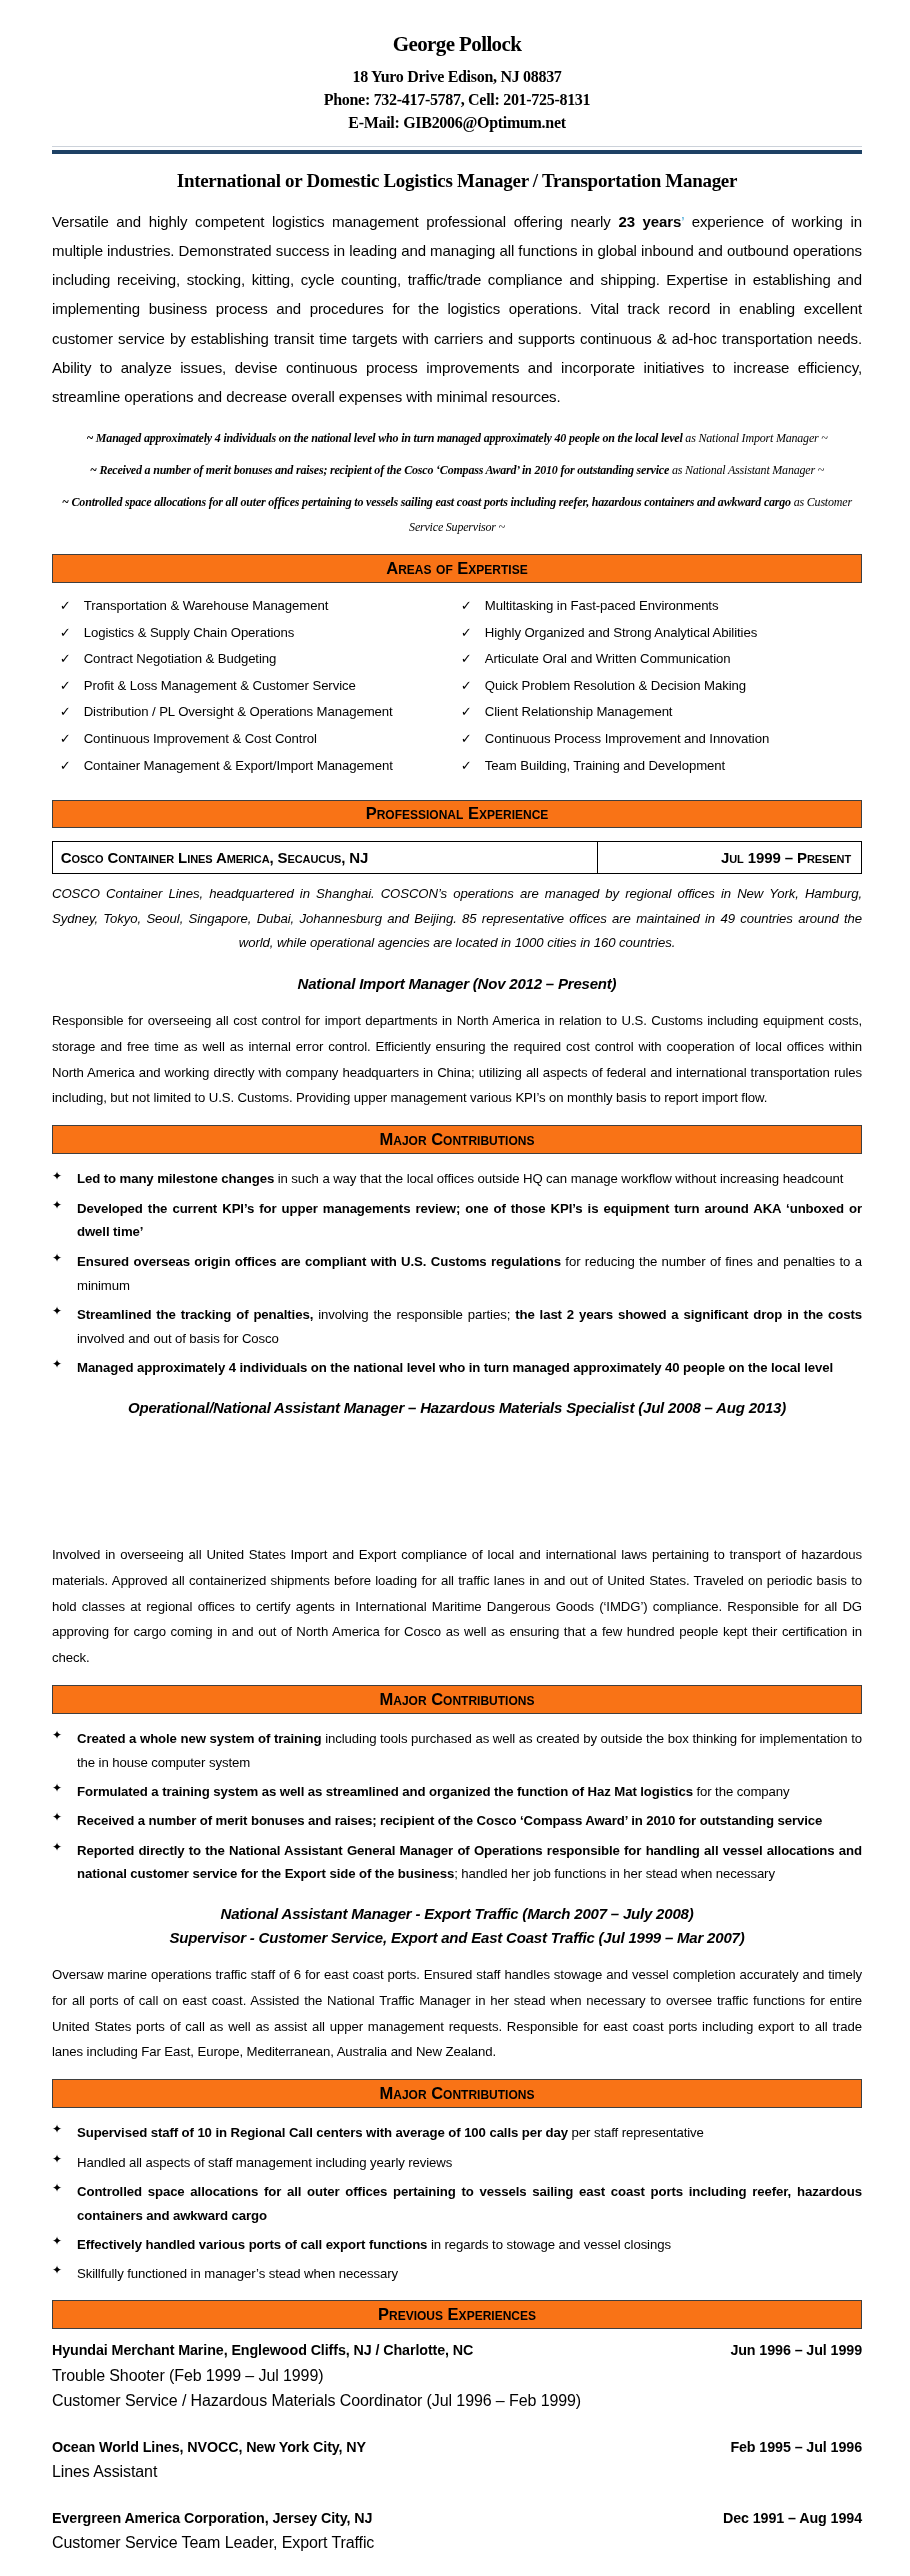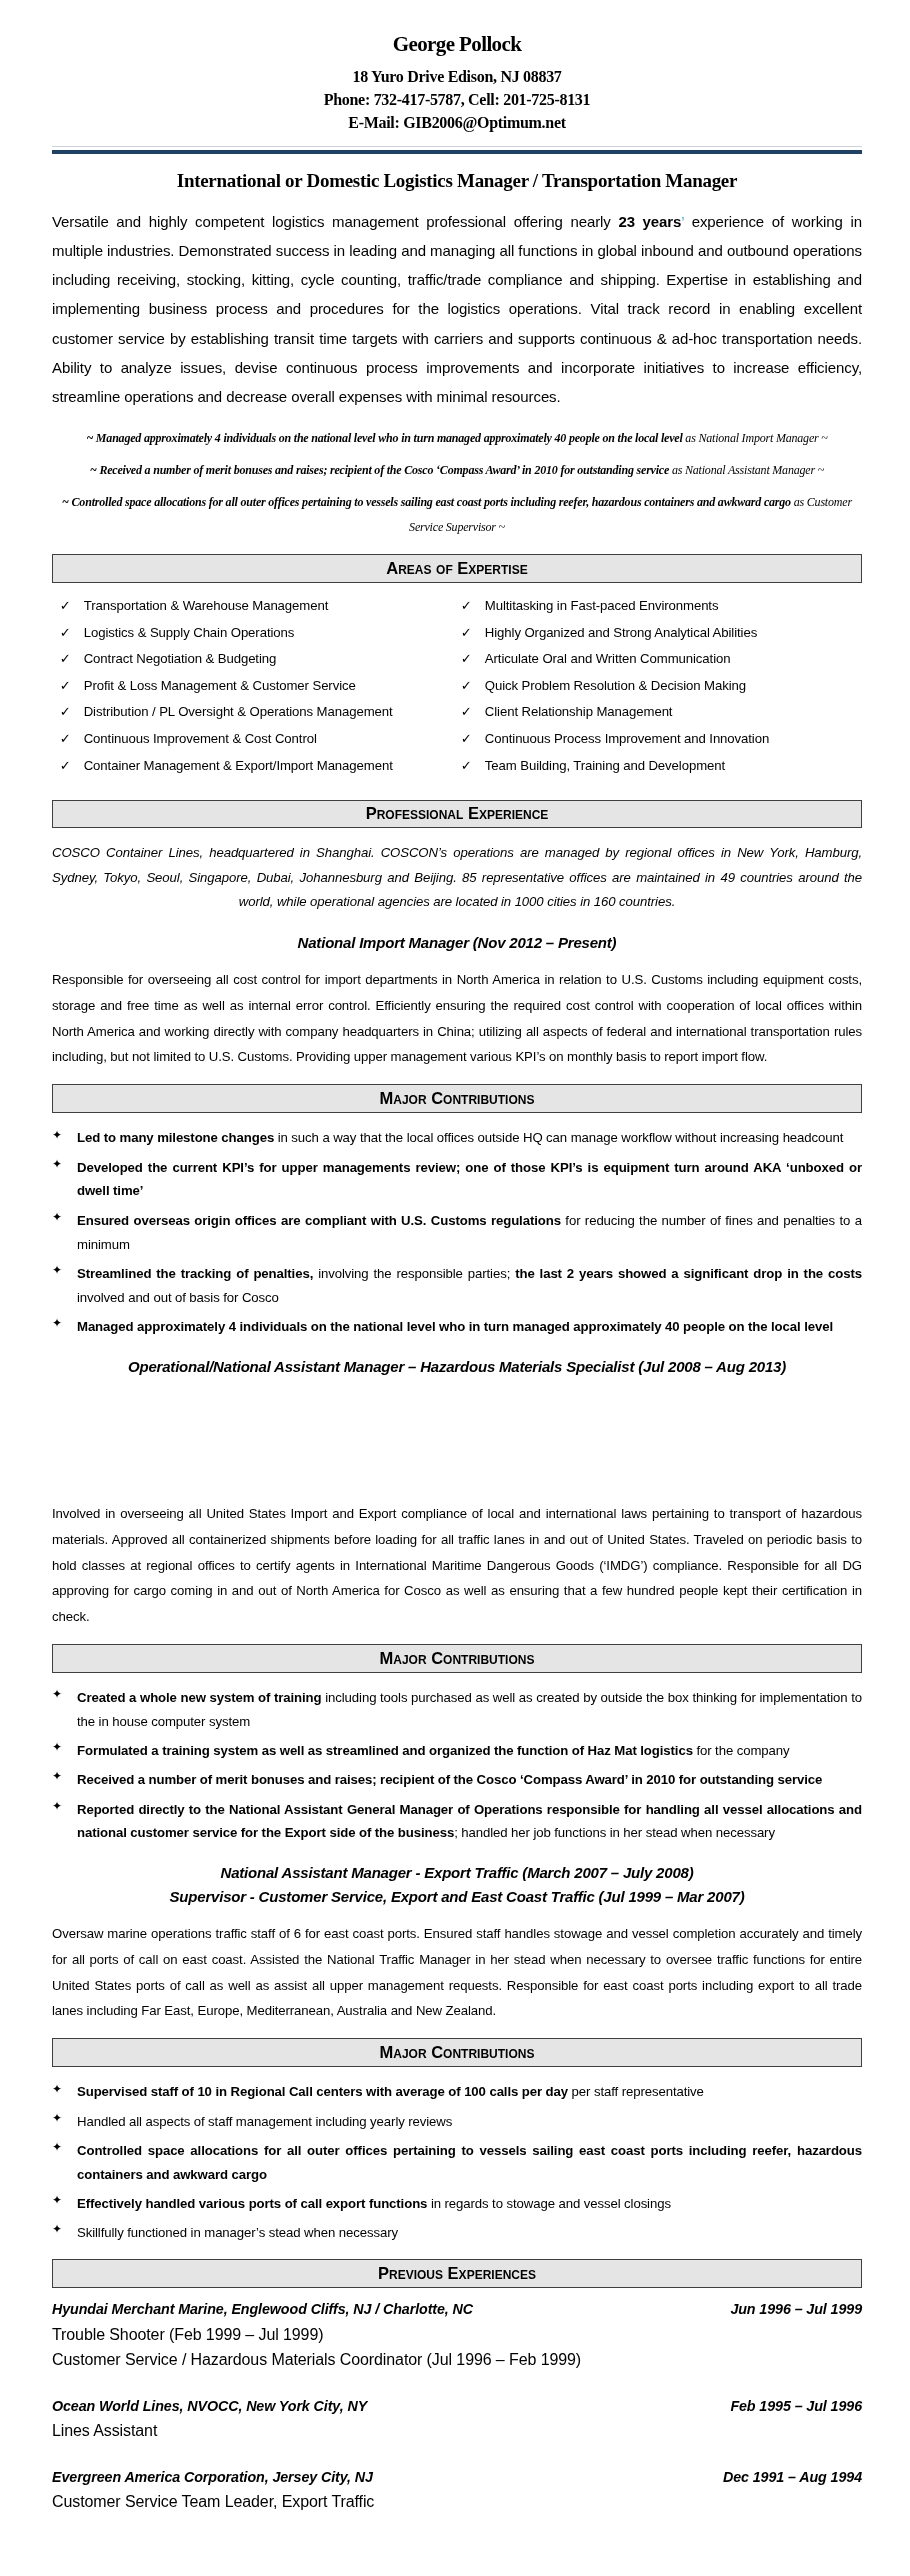--- a/index.html
+++ b/index.html
@@ -34,21 +34,21 @@
   .b{font-weight:bold;}
   .highlights{margin:3.3px 0 13.2px 0;}
   .highlight{
     font-family:"Liberation Serif", serif; font-style:italic;
     font-size:12px; line-height:2.05; text-align:center; margin-bottom:7.7px;
     letter-spacing:-0.2px;
   }
   .highlight .b{font-weight:bold;}
   
   .section-header{
-    background:#e5e5e5; border:1.1px solid #3f3f3f;
+    background:#f97316; border:1.1px solid #3f3f3f;
     text-align:center; font-weight:bold; font-variant:small-caps;
     font-size:16.5px; padding:3.9px 0; margin:14.3px 0 13.2px 0; letter-spacing:0;
   }
   
   .expertise{display:flex; padding:2.2px 0 1.1px 7.7px;}
   .expertise .col{width:50%;}
   .check-item{display:flex; font-size:13.2px; margin-bottom:11.6px; align-items:flex-start;}
   .check-item .check{width:24px; flex:0 0 24px; font-size:13.2px;}
   
   .company-table{
@@ -68,21 +68,21 @@
   .position-title.tight{margin:5.5px 0 16.5px 0;}
   .job-desc{font-size:13.2px; line-height:1.95; text-align:justify; margin:0 0 5.5px 0;}
   .pagebreak{height:110px;}
   
   ul.bullets{list-style:none; margin:4.4px 0 2.2px 0; padding:0;}
   ul.bullets li{display:flex; margin-bottom:5.5px;}
   ul.bullets .star{flex:0 0 25px; width:25px; font-size:12px; padding-top:1.1px;}
   ul.bullets .btxt{flex:1; font-size:13.2px; line-height:1.8; text-align:justify;}
   
   .prev-entry{margin-bottom:25px;}
-  .prev-head{display:flex; justify-content:space-between; font-weight:bold; font-size:14.3px; margin-bottom:4.4px;font-style:italic;}
+  .prev-head{display:flex; justify-content:space-between; font-weight:bold; font-size:14.3px; margin-bottom:4.4px;}
   .prev-role{font-size:16px; line-height:1.6;}
 </style>
 </head>
 <body>
 
 <div class="page">
 
   <header class="hdr">
     <h1>George Pollock</h1>
     <div class="contact">18 Yuro Drive Edison, NJ  08837</div>
@@ -163,20 +163,24 @@
         </li>
         <li class="check-item">
           <span class="check">✓</span>
           <span>Team Building, Training and Development</span>
         </li>
       </ul>
   </div>
 
   <div class="section-header">Professional Experience</div>
 
+  <div class="company-table">
+    <div class="company-cell">Cosco Container Lines America, Secaucus, NJ</div>
+    <div class="dates-cell">Jul 1999 – Present</div>
+  </div>
   <p class="company-desc">COSCO Container Lines, headquartered in Shanghai.  COSCON’s operations are managed by regional offices in New York, Hamburg, Sydney, Tokyo, Seoul, Singapore, Dubai, Johannesburg and Beijing.  85 representative offices are maintained in 49 countries around the world, while operational agencies are located in 1000 cities in 160 countries.</p>
 
   <h3 class="position-title">National Import Manager (Nov 2012 – Present)</h3>
   <p class="job-desc">Responsible for overseeing all cost control for import departments in North America in relation to U.S. Customs including equipment costs, storage and free time as well as internal error control.  Efficiently ensuring the required cost control with cooperation of local offices within North America and working directly with company headquarters in China; utilizing all aspects of federal and international transportation rules including, but not limited to U.S. Customs. Providing upper management various KPI’s on monthly basis to report import flow.</p>
   <div class="section-header">Major Contributions</div>
   <ul class="bullets">
       <li>
         <span class="star">✦</span>
         <span class="btxt"><span class="b">Led to many milestone changes</span><span> in such a way that the local offices outside HQ can manage workflow without increasing headcount</span></span>
       </li>

